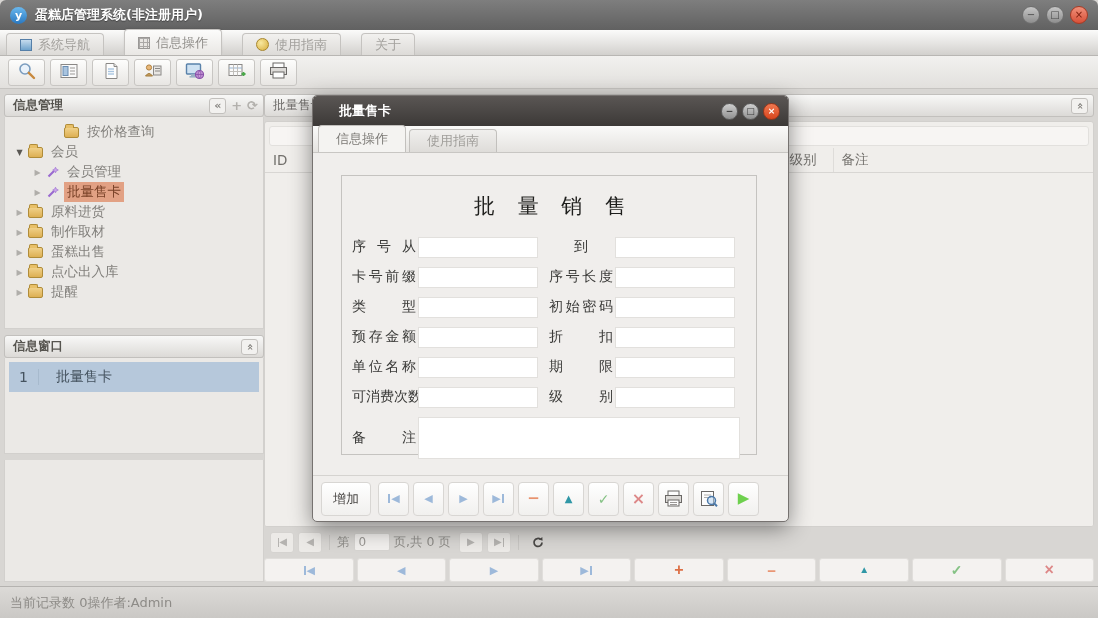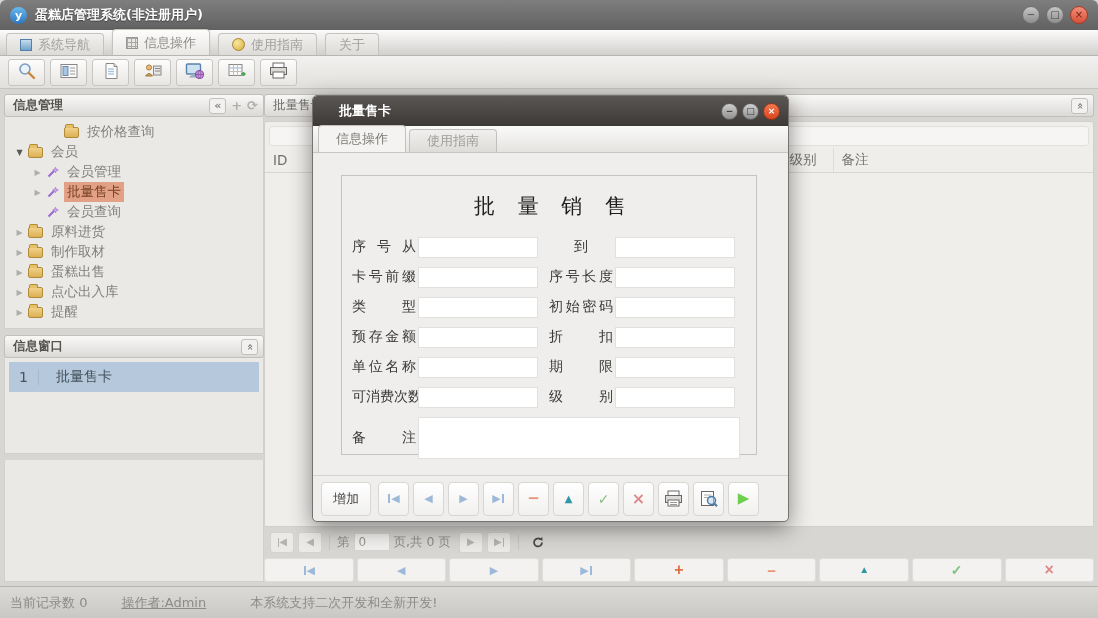--- a/index.html
+++ b/index.html
@@ -11,21 +11,21 @@
     padding:0 10px;border-radius:6px 6px 0 0;}
   .logo{width:17px;height:17px;border-radius:50%;background:linear-gradient(#6ab8ee,#2a78c0);
     color:#fff;font-size:11px;font-weight:bold;display:flex;align-items:center;justify-content:center;flex:none;}
   .wtitle{color:#fff;font-size:13px;font-weight:bold;margin-left:8px;text-shadow:0 1px 1px rgba(0,0,0,.4);}
   .win-controls{margin-left:auto;display:flex;gap:6px;}
   .wbtn{width:18px;height:18px;border-radius:50%;background:linear-gradient(#c6c6c6,#8e8e8e);
     border:1px solid #6e6e6e;color:#4a4a4a;font-size:10px;line-height:15px;text-align:center;cursor:default;}
   .wbtn.close{background:linear-gradient(#f0907a,#d85038);border-color:#a83a24;color:#7c1d0d;}
   
   .tabbar{height:26px;background:linear-gradient(#fbfbfa,#d2d0cd);border-bottom:1px solid #b8b6b3;
-    display:flex;align-items:flex-end;padding:0 6px;gap:8px;}
+    display:flex;align-items:flex-end;padding:0 6px;gap:20px;}
   .tab{height:22px;padding:0 13px;display:flex;align-items:center;gap:6px;font-size:13px;color:#a3a19d;
     background:linear-gradient(#f2f1ef,#dddbd8);border:1px solid #c5c3c0;border-bottom:none;border-radius:4px 4px 0 0;}
   .tab.active{height:26px;background:linear-gradient(#fcfcfb,#e9e7e4);color:#8f8d89;box-shadow:0 -1px 2px rgba(0,0,0,.08);}
   .ti{display:inline-block;flex:none;}
   .ti-blue-square{width:12px;height:12px;background:linear-gradient(#c6dcee,#6fa3cc);border:1px solid #557fa8;}
   .ti-grid{width:12px;height:12px;border:1px solid #9a9896;
     background:linear-gradient(#aaa8a6 1px,transparent 1px),linear-gradient(90deg,#aaa8a6 1px,transparent 1px),#e8e6e3;
     background-size:4px 4px;}
   .ti-yellow-circle{width:13px;height:13px;border-radius:50%;background:radial-gradient(circle at 35% 35%,#f8e8a0,#d8ae3c);border:1px solid #a8862c;}
   
@@ -89,21 +89,21 @@
   .vb{display:inline-block;width:2px;height:9px;background:#9db9da;margin:0 1px;vertical-align:middle;}
   .plus{color:#dd7046;font-weight:bold;font-size:16px;line-height:1;}
   .minus{color:#e8926e;font-weight:bold;font-size:15px;line-height:1;}
   .up{color:#2f97a6;font-size:10px;line-height:1;}
   .chk{color:#85c285;font-size:14px;font-weight:bold;line-height:1;}
   .xx{color:#dd8888;font-size:16px;font-weight:bold;line-height:1;}
   .run{color:#6ed04e;font-size:15px;line-height:1;}
   
   .statusbar{position:absolute;left:0;right:0;bottom:0;height:32px;background:linear-gradient(#dcdad7,#cac8c5);
     border-top:1px solid #b5b3b0;display:flex;align-items:center;padding:0 10px;font-size:13px;color:#8d8b87;}
-  .st-op{margin-left:34px;text-decoration:underline;}
+  .st-op{}
   .st-msg{margin-left:44px;}
   
   .dialog{position:absolute;left:312px;top:95px;width:477px;height:427px;background:#f0eeec;
     border:1px solid #767270;border-radius:5px;box-shadow:0 6px 22px rgba(0,0,0,.45);
     display:flex;flex-direction:column;z-index:10;overflow:hidden;}
   .dlg-titlebar{height:30px;flex:none;background:linear-gradient(#5a5654,#3c3937);display:flex;align-items:center;
     padding:0 8px 0 26px;color:#fff;font-size:13px;font-weight:bold;border-radius:4px 4px 0 0;}
   .dlg-controls{margin-left:auto;display:flex;gap:4px;}
   .dbtn-win{width:17px;height:17px;border-radius:50%;background:linear-gradient(#cecece,#909090);
     border:1px solid #5e5e5e;color:#3a3a3a;font-size:9px;line-height:14px;text-align:center;}
@@ -267,30 +267,20 @@
           <div class="titem selected" style="padding-left: 26px;">
             <span class="tarrow">▶</span>
             <span class="ticon">
               <svg width="13" height="13" viewBox="0 0 13 13">
                 <line x1="2.5" y1="10.5" x2="8" y2="5" stroke="#9a6ad0" stroke-width="2.2"></line>
                 <path d="M9.5 1.2 l0.9 1.9 1.9 0.9 -1.9 0.9 -0.9 1.9 -0.9 -1.9 -1.9 -0.9 1.9 -0.9 z" fill="#caa8ea" stroke="#9a6ad0" stroke-width="0.6"></path>
               </svg>
             </span>
             <span class="tlabel">批量售卡</span>
           </div>
-          <div class="titem" style="padding-left: 26px;">
-            <span class="tarrow"></span>
-            <span class="ticon">
-              <svg width="13" height="13" viewBox="0 0 13 13">
-                <line x1="2.5" y1="10.5" x2="8" y2="5" stroke="#9a6ad0" stroke-width="2.2"></line>
-                <path d="M9.5 1.2 l0.9 1.9 1.9 0.9 -1.9 0.9 -0.9 1.9 -0.9 -1.9 -1.9 -0.9 1.9 -0.9 z" fill="#caa8ea" stroke="#9a6ad0" stroke-width="0.6"></path>
-              </svg>
-            </span>
-            <span class="tlabel">会员查询</span>
-          </div>
           <div class="titem" style="padding-left: 8px;">
             <span class="tarrow">▶</span>
             <span class="ticon">
               <span class="folder"></span>
             </span>
             <span class="tlabel">原料进货</span>
           </div>
           <div class="titem" style="padding-left: 8px;">
             <span class="tarrow">▶</span>
             <span class="ticon">
@@ -418,21 +408,20 @@
           <button class="nbtn">
             <span class="xx">×</span>
           </button>
         </div>
     </div>
   </div>
 
   <div class="statusbar">
     <span>当前记录数 0</span>
     <span class="st-op">操作者:Admin</span>
-    <span class="st-msg">本系统支持二次开发和全新开发!</span>
   </div>
 
   <div class="dialog">
     <div class="dlg-titlebar">
       <span>批量售卡</span>
       <div class="dlg-controls">
         <div class="dbtn-win">−</div>
         <div class="dbtn-win">□</div>
         <div class="dbtn-win close">×</div>
       </div>

